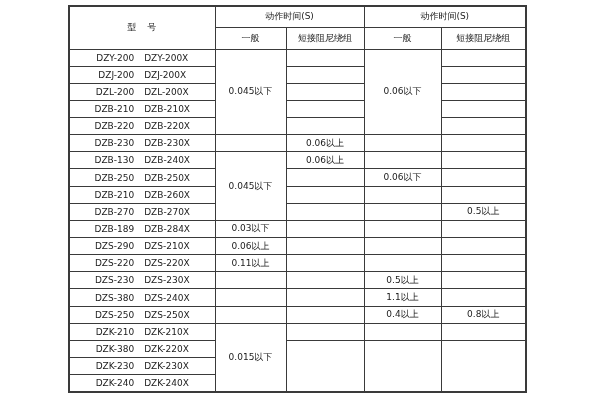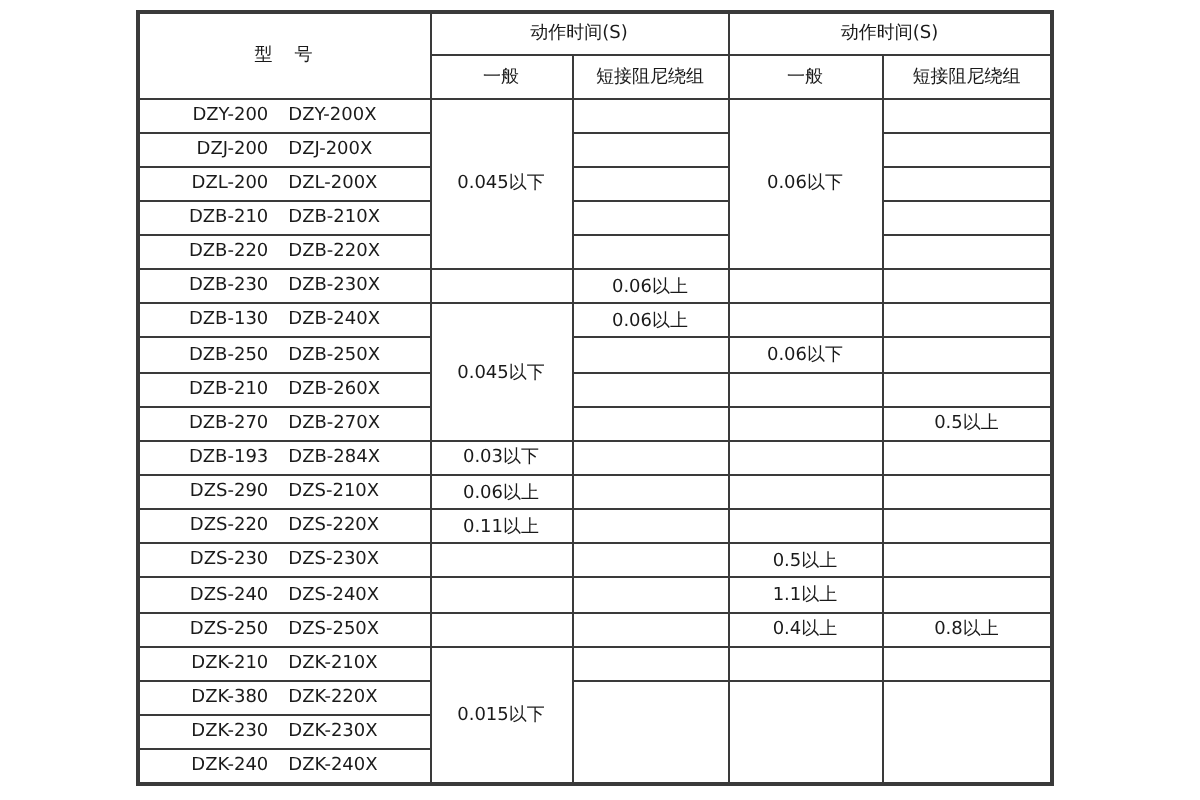--- a/index.html
+++ b/index.html
@@ -127,21 +127,21 @@
           <td data-name="return-general-cell"></td>
           <td data-name="return-damped-cell"></td>
         </tr>
         <tr data-name="table-row">
           <td class="model-cell" data-name="model-cell"><span class="model-name" data-name="model-name">DZB-270</span><span class="model-name" data-name="model-name">DZB-270X</span></td>
           <td data-name="action-damped-cell"></td>
           <td data-name="return-general-cell"></td>
           <td data-name="return-damped-cell">0.5以上</td>
         </tr>
         <tr data-name="table-row">
-          <td class="model-cell" data-name="model-cell"><span class="model-name" data-name="model-name">DZB-193</span><span class="model-name" data-name="model-name">DZB-284X</span></td>
+          <td class="model-cell" data-name="model-cell"><span class="model-name" data-name="model-name">DZB-189</span><span class="model-name" data-name="model-name">DZB-284X</span></td>
           <td data-name="action-general-cell">0.03以下</td>
           <td data-name="action-damped-cell"></td>
           <td data-name="return-general-cell"></td>
           <td data-name="return-damped-cell"></td>
         </tr>
         <tr data-name="table-row">
           <td class="model-cell" data-name="model-cell"><span class="model-name" data-name="model-name">DZS-290</span><span class="model-name" data-name="model-name">DZS-210X</span></td>
           <td data-name="action-general-cell">0.06以上</td>
           <td data-name="action-damped-cell"></td>
           <td data-name="return-general-cell"></td>
@@ -155,21 +155,21 @@
           <td data-name="return-damped-cell"></td>
         </tr>
         <tr data-name="table-row">
           <td class="model-cell" data-name="model-cell"><span class="model-name" data-name="model-name">DZS-230</span><span class="model-name" data-name="model-name">DZS-230X</span></td>
           <td data-name="action-general-cell"></td>
           <td data-name="action-damped-cell"></td>
           <td data-name="return-general-cell">0.5以上</td>
           <td data-name="return-damped-cell"></td>
         </tr>
         <tr data-name="table-row">
-          <td class="model-cell" data-name="model-cell"><span class="model-name" data-name="model-name">DZS-240</span><span class="model-name" data-name="model-name">DZS-240X</span></td>
+          <td class="model-cell" data-name="model-cell"><span class="model-name" data-name="model-name">DZS-380</span><span class="model-name" data-name="model-name">DZS-240X</span></td>
           <td data-name="action-general-cell"></td>
           <td data-name="action-damped-cell"></td>
           <td data-name="return-general-cell">1.1以上</td>
           <td data-name="return-damped-cell"></td>
         </tr>
         <tr data-name="table-row">
           <td class="model-cell" data-name="model-cell"><span class="model-name" data-name="model-name">DZS-250</span><span class="model-name" data-name="model-name">DZS-250X</span></td>
           <td data-name="action-general-cell"></td>
           <td data-name="action-damped-cell"></td>
           <td data-name="return-general-cell">0.4以上</td>

